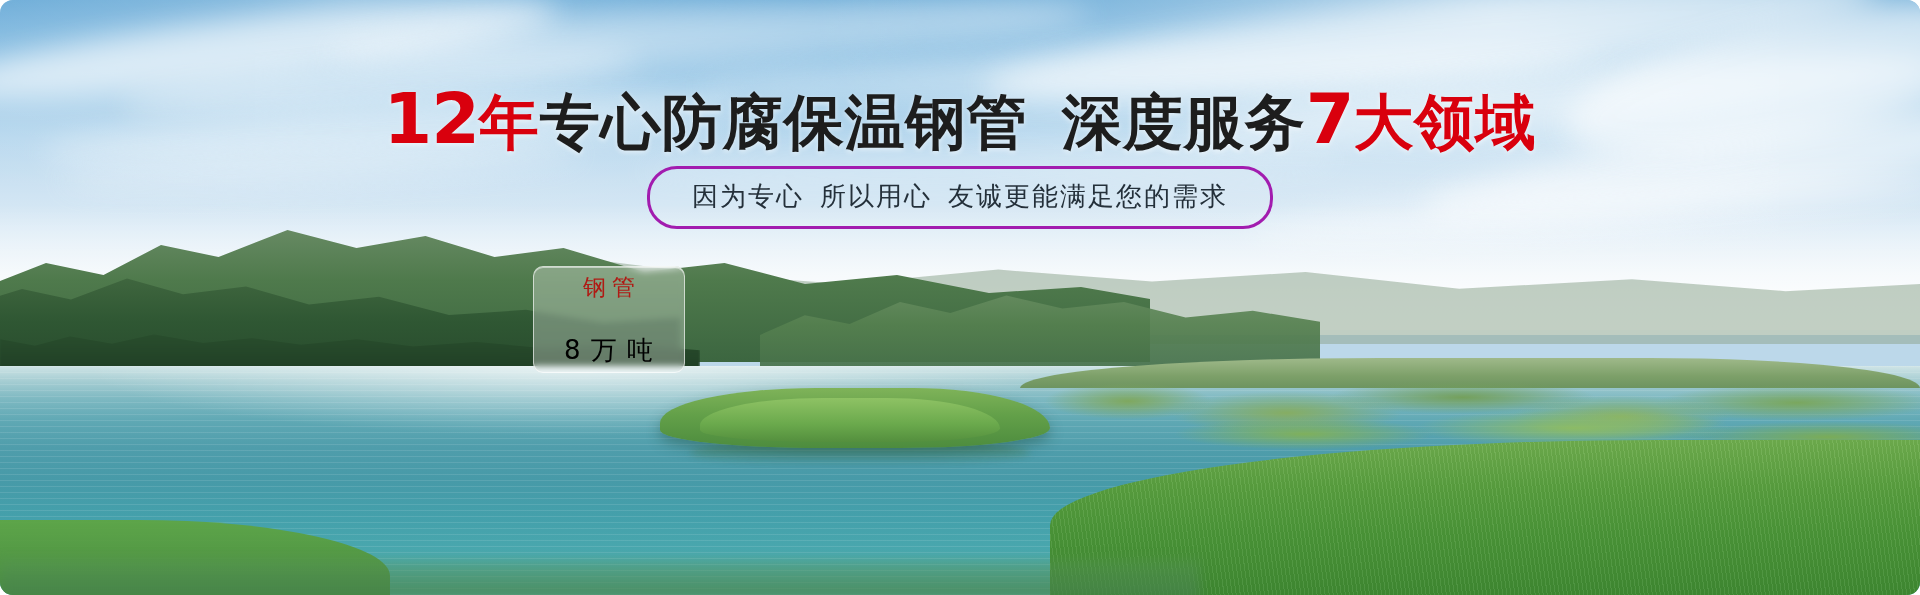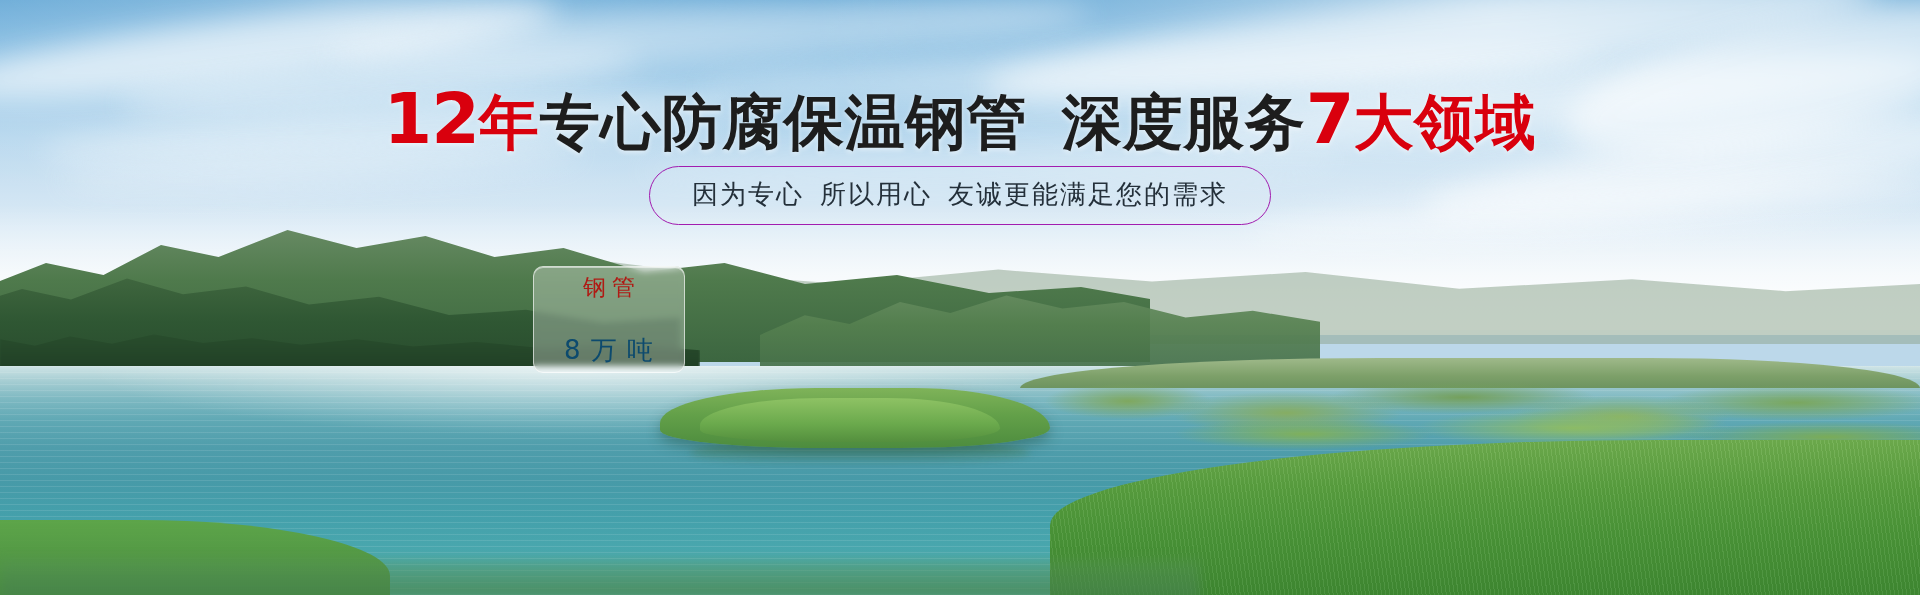--- a/index.html
+++ b/index.html
@@ -4,20 +4,21 @@
 <title>Banner</title>
 <style>
   html,body{margin:0;padding:0;background:#fff;}
   body{font-family:"DejaVu Sans","Liberation Sans",sans-serif;}
 
   .banner{
     position:relative;
     width:1920px;height:595px;
     overflow:hidden;
     background:#bcd8ea;
+    border-radius:13px;
   }
 
   
   .sky{
     position:absolute;left:0;top:0;width:1920px;height:330px;
     background:
       linear-gradient(to bottom,
         #5ea4d4 0%,
         #74b2dc 9%,
         #8cc0e3 19%,
@@ -198,21 +199,21 @@
   .headline .num{font-size:70px;letter-spacing:-1px;}
   .headline .gap{display:inline-block;width:34px;}
 
   .subtitle-wrap{
     position:absolute;top:166px;left:0;width:1920px;
     text-align:center;
   }
   .subtitle{
     display:inline-block;
     padding:10px 42px 12px;
-    border:1px solid #a21caf;
+    border:3px solid #a21caf;
     border-radius:30px;
     font-size:26px;
     color:#24303a;
     letter-spacing:2px;
     background:rgba(255,255,255,.08);
     white-space:nowrap;
   }
   .subtitle .sp{display:inline-block;width:16px;}
 
   
@@ -237,21 +238,21 @@
   .card-label{
     font-size:23px;
     color:#b01a14;
     letter-spacing:6px;
     text-indent:6px;
     margin-bottom:30px;
     font-weight:500;
   }
   .card-value{
     font-size:26px;
-    color:#0c4a6e;
+    color:#000000;
     letter-spacing:1px;
     font-weight:500;
   }
   .card-value sup{font-size:15px;vertical-align:super;}
 </style>
 </head>
 <body>
 
 <div class="banner">
 

